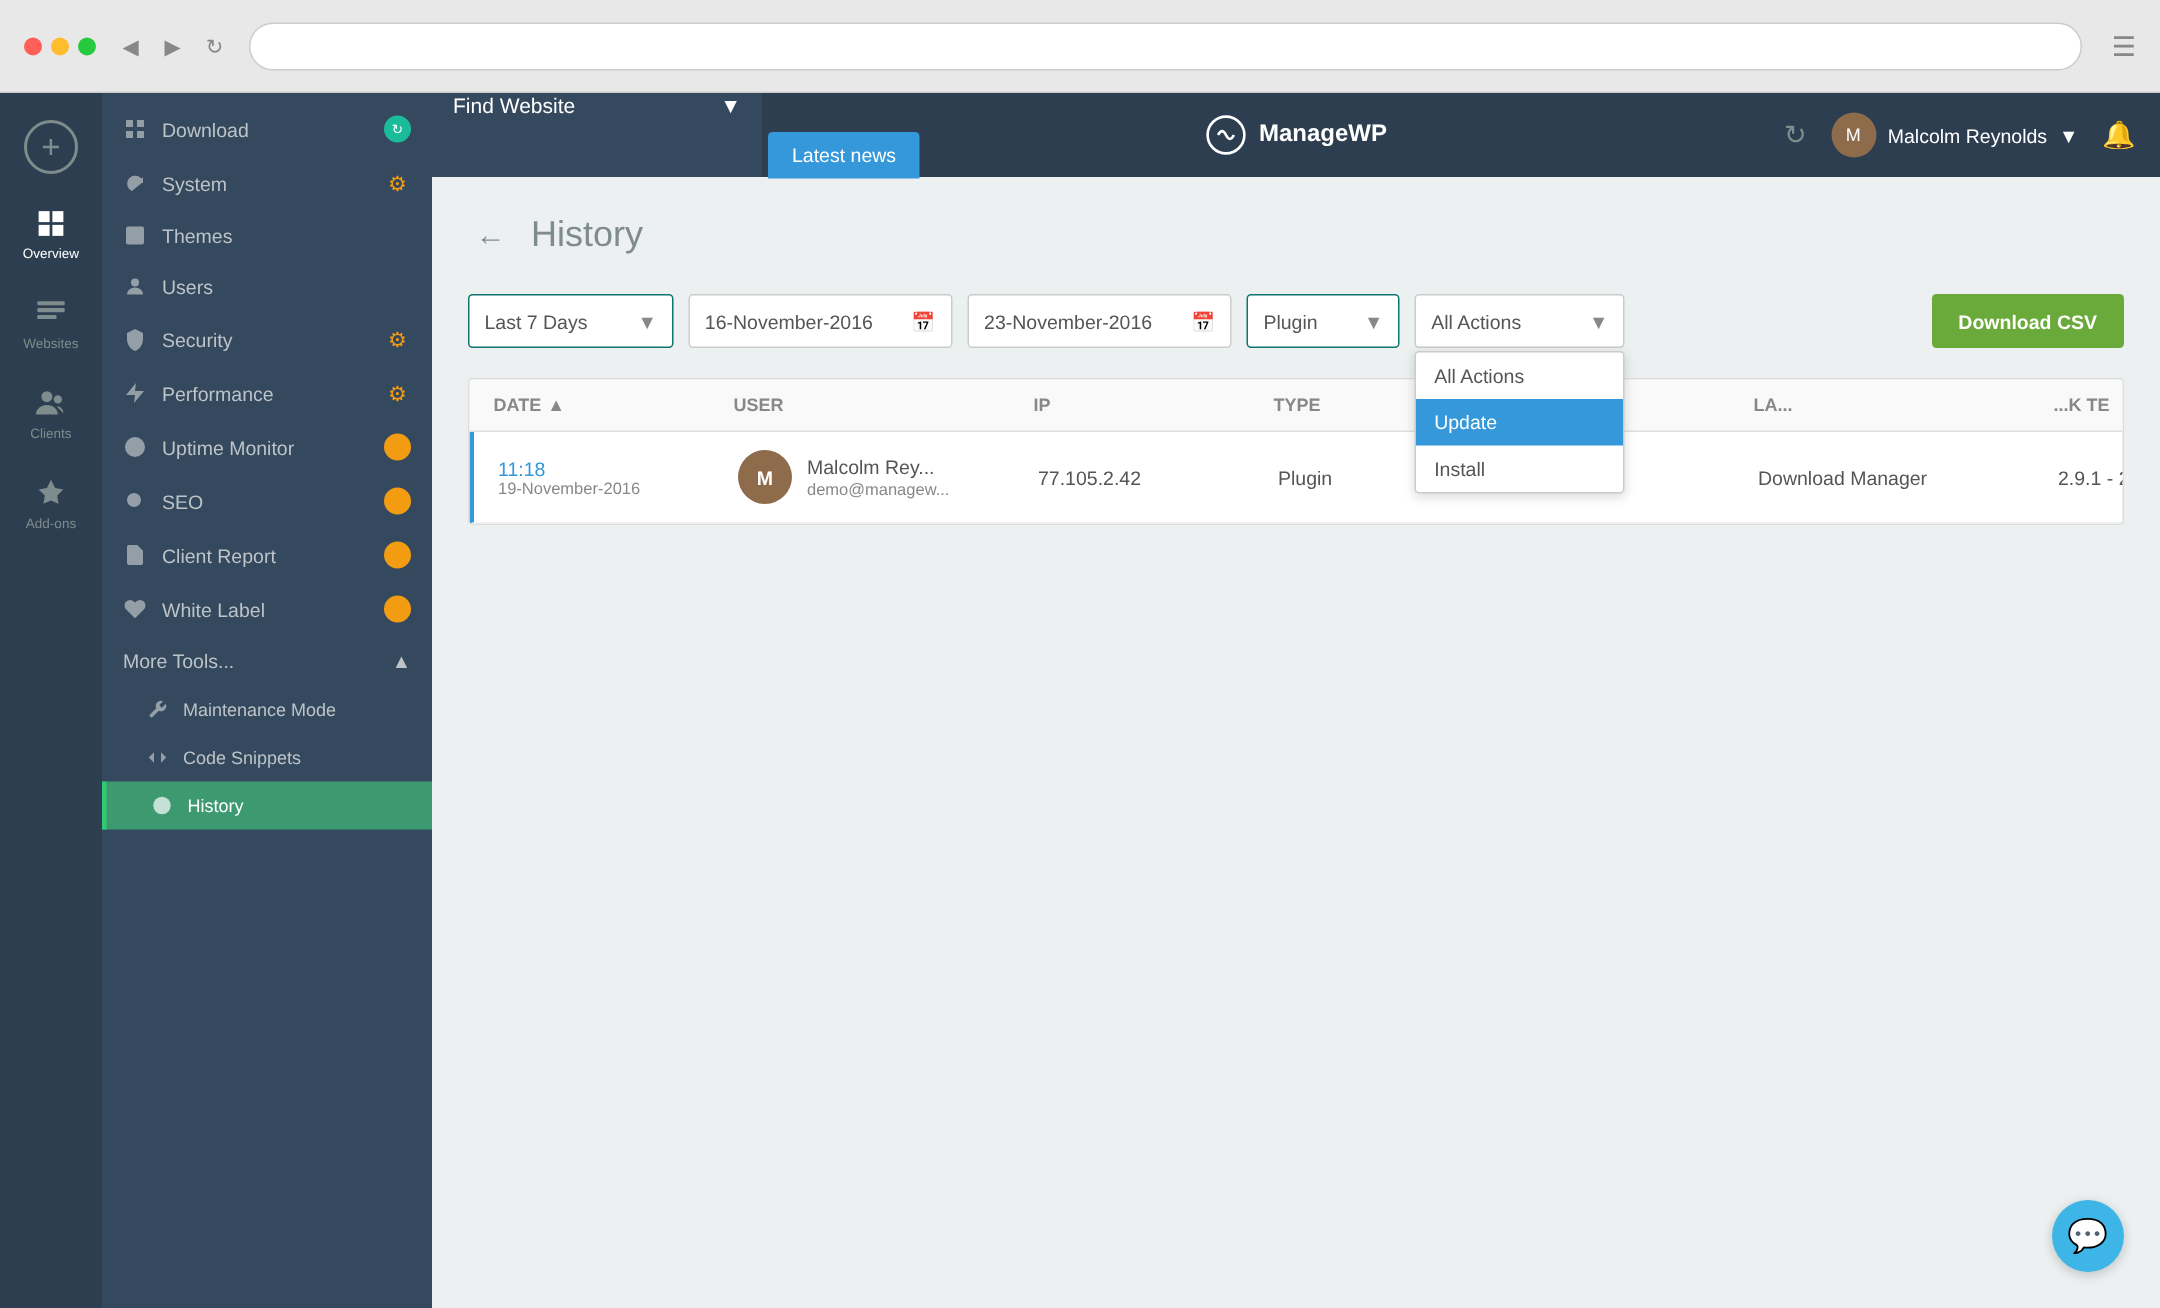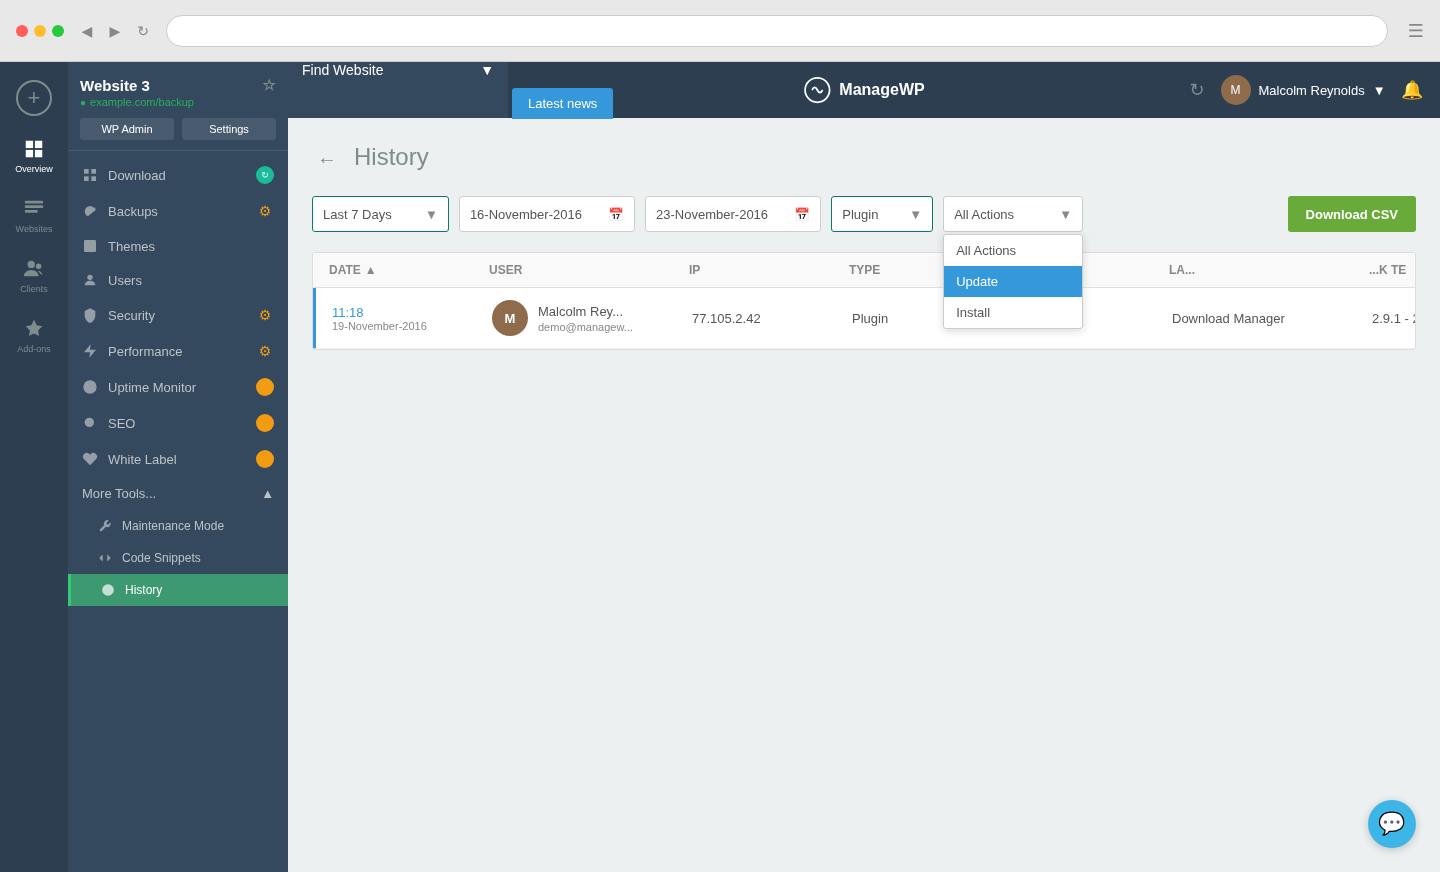--- a/index.html
+++ b/index.html
@@ -458,54 +458,40 @@
     </div>
     <div class="icon-nav-btn">
       <svg viewBox="0 0 24 24" fill="currentColor">
           <path d="M12 2l3 6 6 1-4.5 4.5 1 6L12 17l-5.5 2.5 1-6L3 9l6-1z"></path>
         </svg>
       <span>Add-ons</span>
     </div>
   </div>
 
   <div class="sidebar">
-    <div class="sidebar-header">
-      <div class="sidebar-website-name">
-        <span>Website 3</span>
-        <span style="color:#7f8c8d;cursor:pointer;">☆</span>
-      </div>
-      <div class="sidebar-website-url">
-        <span style="color:#27ae60;font-size:10px;">●</span>
-        <span>example.com/backup</span>
-      </div>
-      <div class="sidebar-actions">
-        <button class="sidebar-action-btn">WP Admin</button>
-        <button class="sidebar-action-btn">Settings</button>
-      </div>
-    </div>
 
     <div class="sidebar-nav">
 
       <div class="sidebar-item">
         <svg viewBox="0 0 24 24" fill="currentColor" style="width:16px;height:16px;opacity:0.7;">
             <rect x="3" y="3" width="7" height="7"></rect>
             <rect x="14" y="3" width="7" height="7"></rect>
             <rect x="3" y="14" width="7" height="7"></rect>
             <rect x="14" y="14" width="7" height="7"></rect>
           </svg>
         <span>Download</span>
         <span class="sidebar-badge blue" style="background:#1abc9c;">↻</span>
       </div>
 
       <div class="sidebar-item">
         <svg viewBox="0 0 24 24" fill="currentColor" style="width:16px;height:16px;opacity:0.7;">
             <path d="M20 11A8 8 0 1 0 9 20"></path>
             <polyline points="20 6 20 12 14 12"></polyline>
           </svg>
-        <span>Backups</span>
+        <span>System</span>
         <span class="sidebar-badge gear">⚙</span>
       </div>
 
 
       <div class="sidebar-item">
         <svg viewBox="0 0 24 24" fill="currentColor" style="width:16px;height:16px;opacity:0.7;">
             <rect x="3" y="3" width="18" height="18" rx="2" ry="2"></rect>
             <path d="M3 9h18"></path>
             <path d="M9 21V9"></path>
           </svg>
@@ -547,20 +533,28 @@
 
       <div class="sidebar-item">
         <svg viewBox="0 0 24 24" fill="currentColor" style="width:16px;height:16px;opacity:0.7;">
             <circle cx="11" cy="11" r="7"></circle>
             <path d="m21 21-4.35-4.35"></path>
           </svg>
         <span>SEO</span>
         <span class="sidebar-badge"></span>
       </div>
 
+      <div class="sidebar-item">
+        <svg viewBox="0 0 24 24" fill="currentColor" style="width:16px;height:16px;opacity:0.7;">
+            <path d="M14 2H6a2 2 0 0 0-2 2v16a2 2 0 0 0 2 2h12a2 2 0 0 0 2-2V8z"></path>
+            <polyline points="14 2 14 8 20 8"></polyline>
+          </svg>
+        <span>Client Report</span>
+        <span class="sidebar-badge"></span>
+      </div>
 
       <div class="sidebar-item">
         <svg viewBox="0 0 24 24" fill="currentColor" style="width:16px;height:16px;opacity:0.7;">
             <path d="M20.84 4.61a5.5 5.5 0 0 0-7.78 0L12 5.67l-1.06-1.06a5.5 5.5 0 0 0-7.78 7.78l1.06 1.06L12 21.23l7.78-7.78 1.06-1.06a5.5 5.5 0 0 0 0-7.78z"></path>
           </svg>
         <span>White Label</span>
         <span class="sidebar-badge"></span>
       </div>
 
       <div class="more-tools-header">

